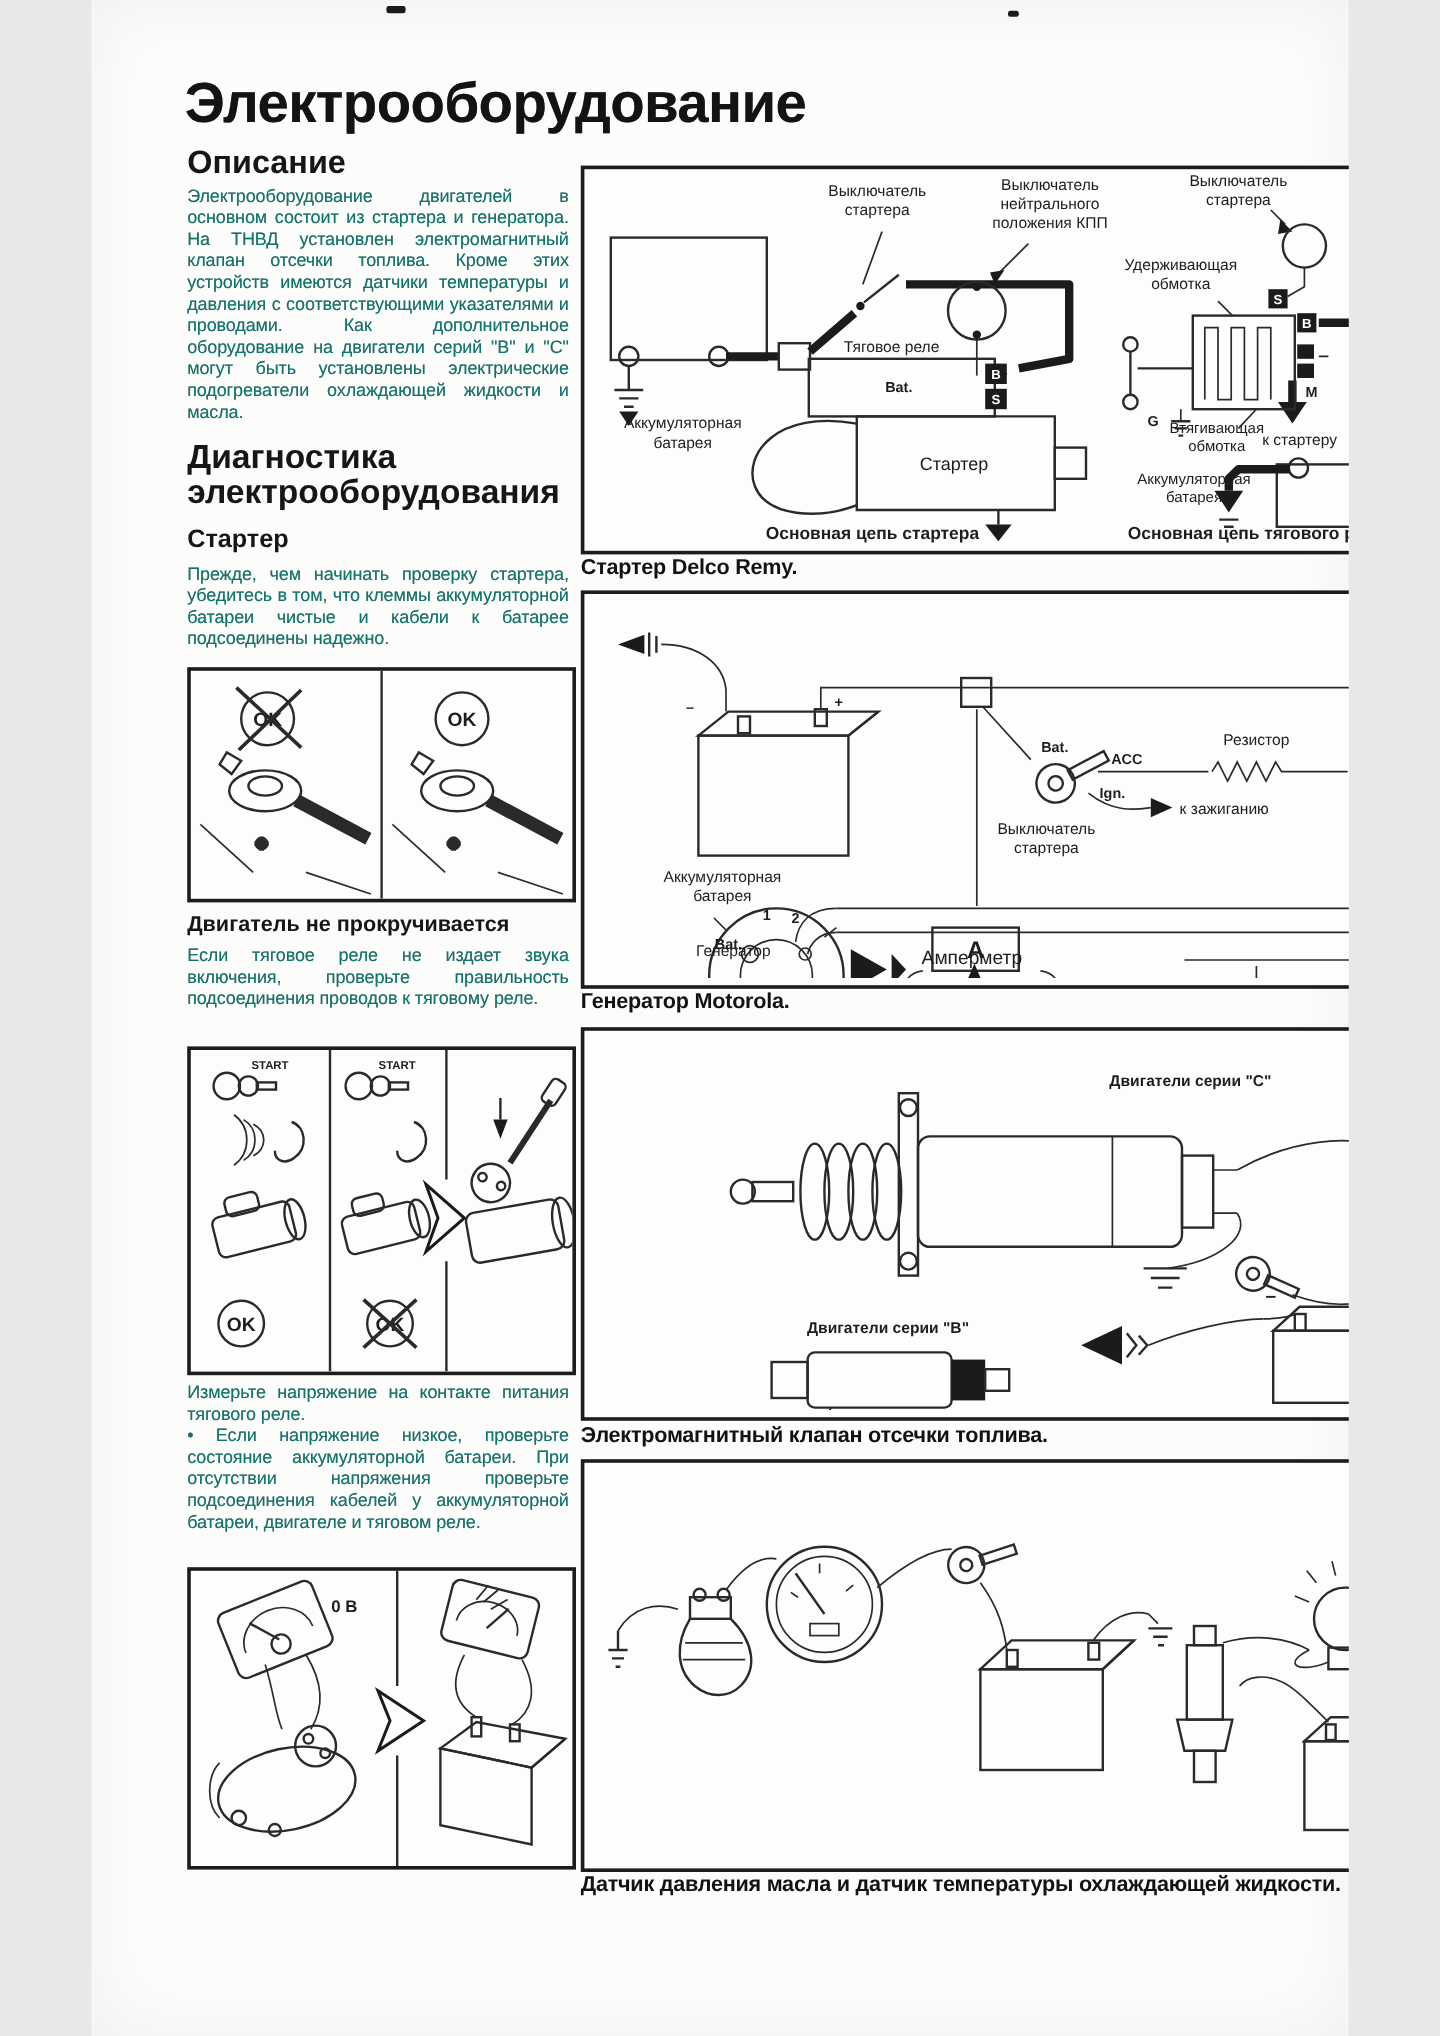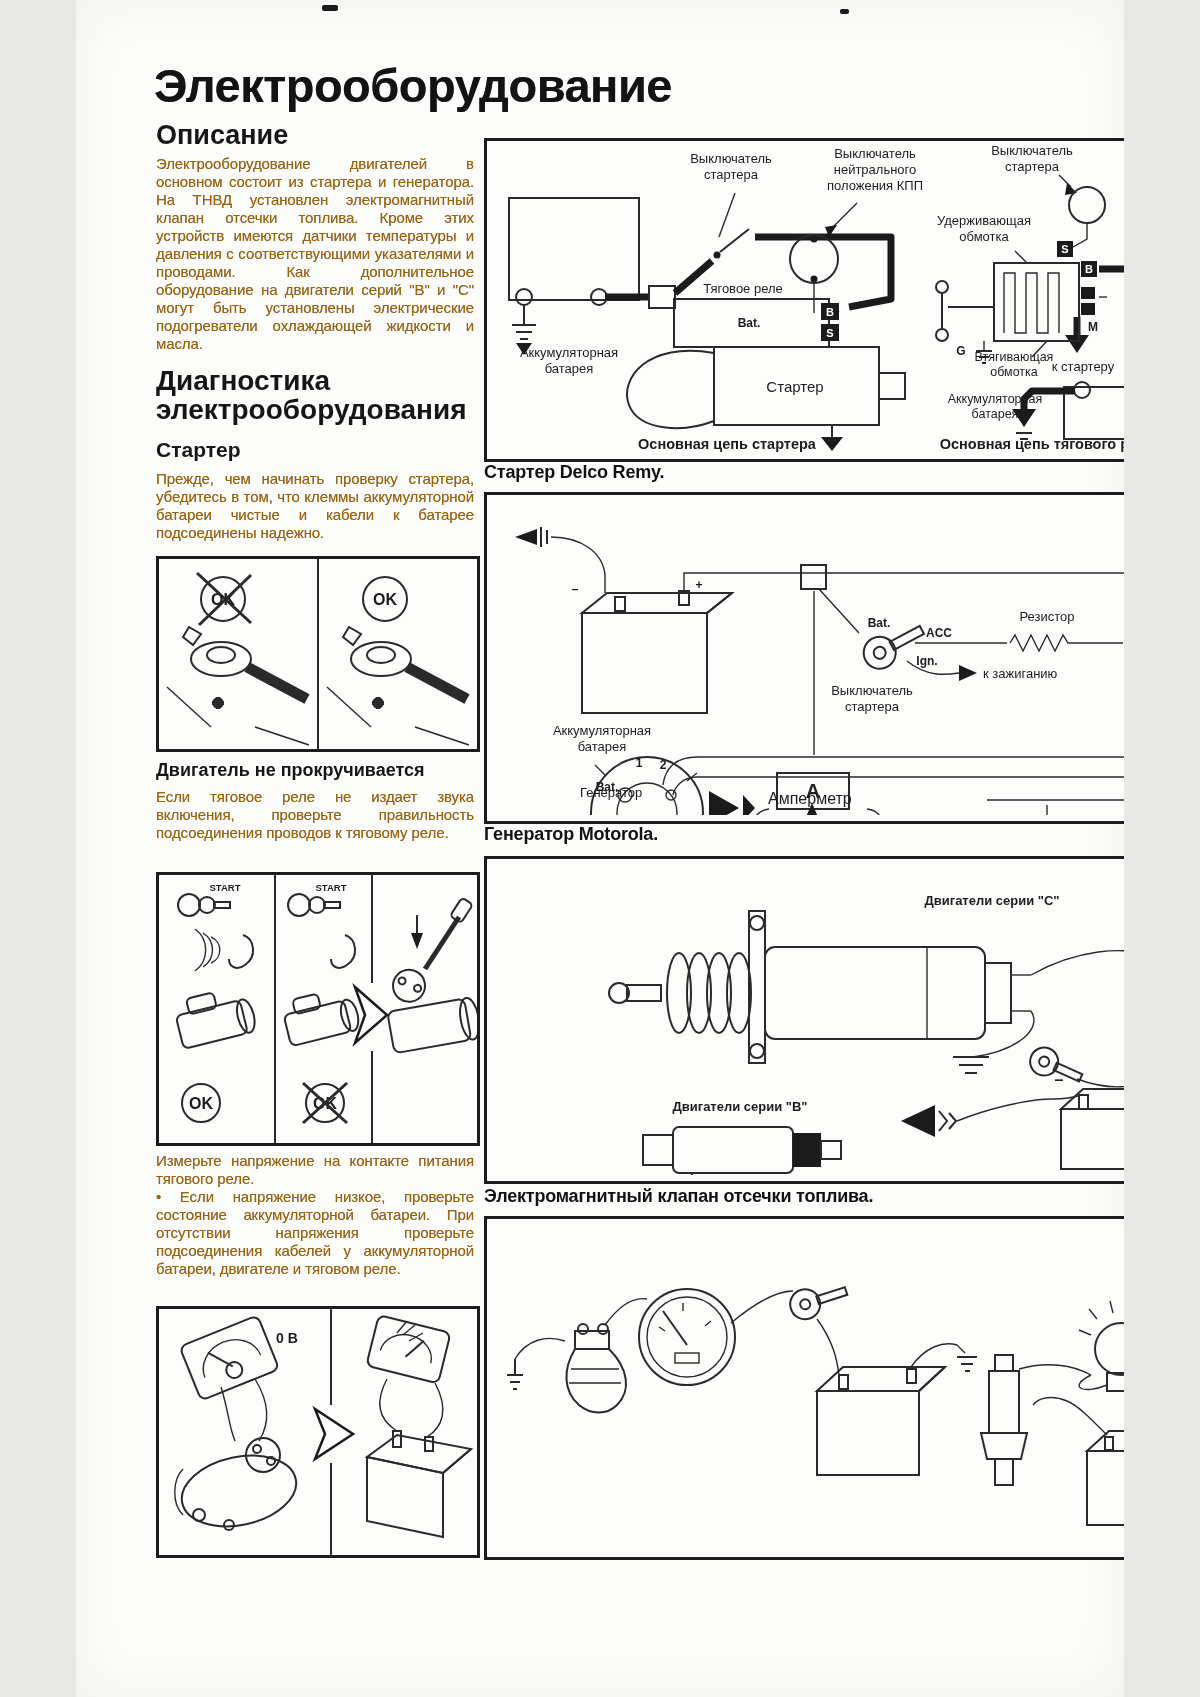--- a/index.html
+++ b/index.html
@@ -13,21 +13,21 @@
   .title{
     font-size:47px;font-weight:bold;letter-spacing:-0.5px;color:#131313;
     text-shadow:0 0 0.5px rgba(0,0,0,.55);
   }
   .h2{font-size:27px;font-weight:bold;color:#161616;}
   .h2big{font-size:28px;font-weight:bold;line-height:29px;color:#161616;}
   .h3{font-size:21px;font-weight:bold;color:#161616;}
   .h4{font-size:18px;font-weight:bold;color:#161616;}
   .para{
     width:318px;font-size:15px;line-height:18px;text-align:justify;
-    color:#a16207;text-shadow:0 0 0.4px rgba(0,0,0,.4);letter-spacing:-0.1px;
+    color:#0f766e;text-shadow:0 0 0.4px rgba(0,0,0,.4);letter-spacing:-0.1px;
   }
   .figbox{border:3px solid #1c1c1c;background:#fdfdfc;}
   .caption{font-size:18px;font-weight:bold;color:#121212;letter-spacing:-0.2px;}
   .pagenum{font-size:21px;font-weight:bold;color:#111;}
   .artifact{background:#1a1a1a;position:absolute;}
   svg{display:block;}
   svg text{font-family:"Liberation Sans",sans-serif;fill:#1d1d1d;}
   .lbl{font-size:13px;text-anchor:middle;}
   .lbls{font-size:12.5px;text-anchor:middle;}
   .lbl-left{font-size:13px;text-anchor:start;}
@@ -483,15 +483,16 @@
         <polygon points="600,232 622,212 696,212 676,232" class="ln"></polygon>
         <rect x="600" y="232" width="76" height="74" class="ln"></rect>
         <line x1="676" y1="232" x2="696" y2="212" class="ln"></line>
         <rect x="618" y="218" width="8" height="13" class="ln"></rect>
         <rect x="664" y="212" width="8" height="13" class="ln"></rect>
         <path d="M668,210 C672,200 678,200 682,206" class="thin"></path>
         <path d="M620,216 C600,196 590,186 580,182 C566,176 552,178 546,186" class="thin"></path>
       </g>
     </svg>
   </div>
+  <div class="abs caption" style="left:408px;top:1560px;">Датчик давления масла и датчик температуры охлаждающей жидкости.</div>
 
   <div class="abs pagenum" style="left:1094px;top:1594px;">51</div>
 </div>
 
 </body></html>

